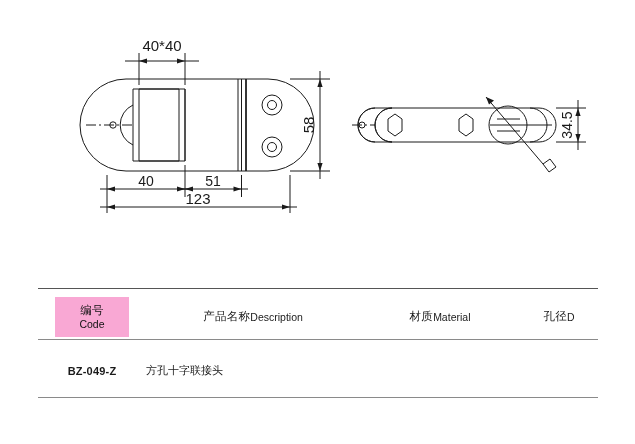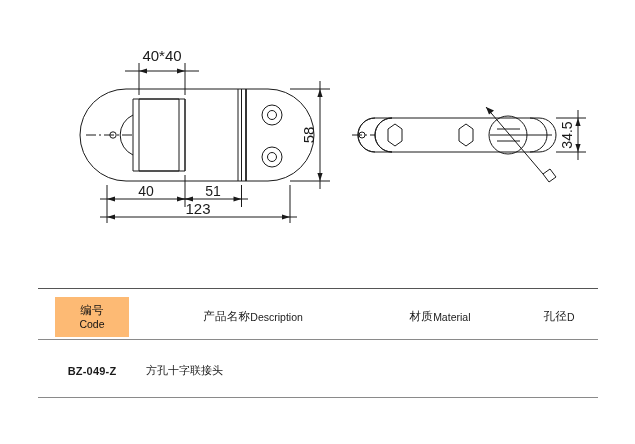--- a/index.html
+++ b/index.html
@@ -17,21 +17,21 @@
   }
   .page {
     position: relative;
     width: 635px;
     height: 444px;
   }
   
   .drawing {
     position: absolute;
     left: 0;
-    top: 11px;
+    top: 1px;
     width: 521px;
     height: 250px;
     text-align: right;
   }
   .drawing svg {
     display: block;
   }
   
   .spec-table {
     position: absolute;
@@ -73,21 +73,21 @@
     width: 160px;
     flex: 0 0 160px;
     text-align: center;
   }
   .col-d {
     width: 78px;
     flex: 0 0 78px;
     text-align: right;
   }
   .code-badge {
-    background: #fdba74;
+    background: #f9a8d4;
     color: #111;
     width: 74px;
     height: 40px;
     display: flex;
     flex-direction: column;
     align-items: center;
     justify-content: center;
     line-height: 1.25;
   }
   .cn {

